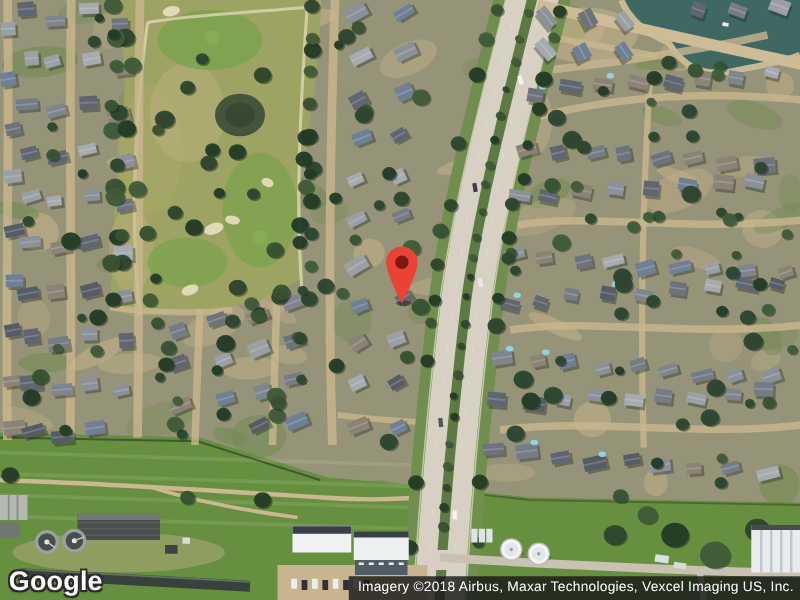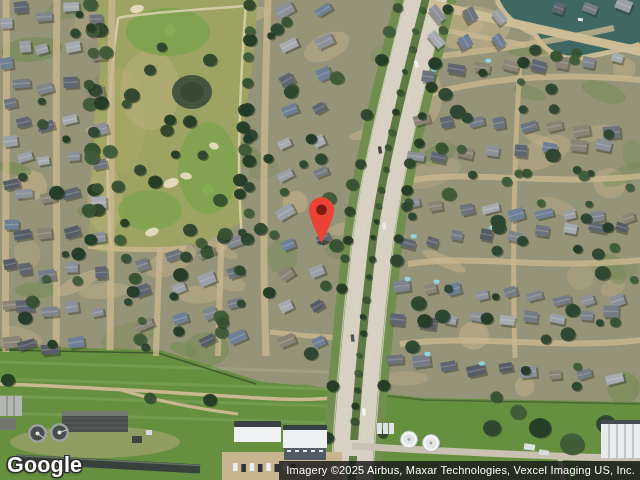--- a/index.html
+++ b/index.html
@@ -1225,15 +1225,15 @@
 
   <svg id="marker" class="marker" viewBox="0 0 30 46" style="left: 304.5px; top: 194.6px;">
     <ellipse cx="16.5" cy="43.8" rx="6" ry="2.1" fill="rgba(0,0,0,.35)"></ellipse>
     <path id="pin-body" d="M15 2 C8.6 2 3.4 7.2 3.4 13.6 C3.4 22 15 44 15 44 C15 44 26.6 22 26.6 13.6 C26.6 7.2 21.4 2 15 2 Z" fill="#EA4335"></path>
     <circle id="pin-hole" cx="15" cy="13.6" r="4.9" fill="#7A1B0F"></circle>
   </svg>
 
   <div class="google-logo">Google</div>
 
   <div class="attribution">
-    <span>Imagery ©2025 Airbus, Maxar Technologies, Vexcel Imaging US, Inc.</span>
+    <span>Imagery ©2018 Airbus, Maxar Technologies, Vexcel Imaging US, Inc.</span>
   </div>
 </div>
 
 </body></html>

